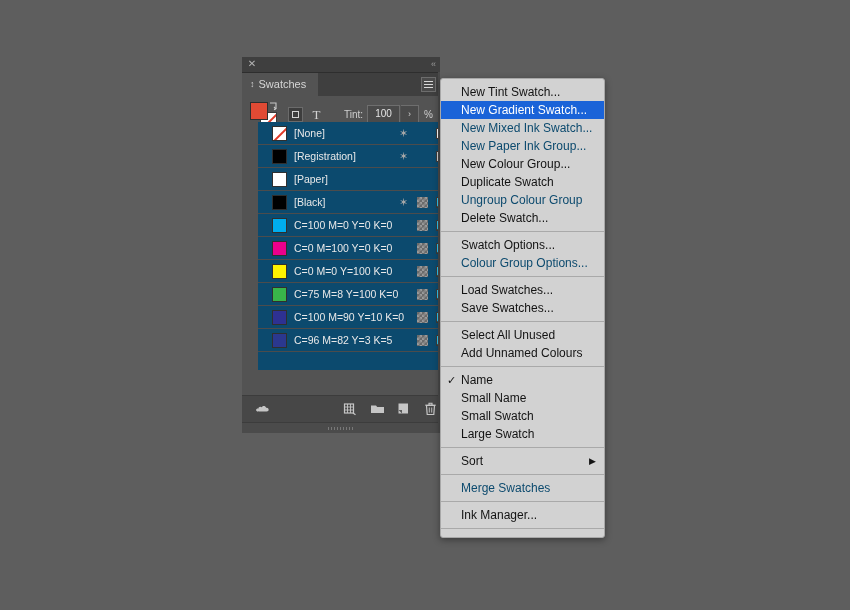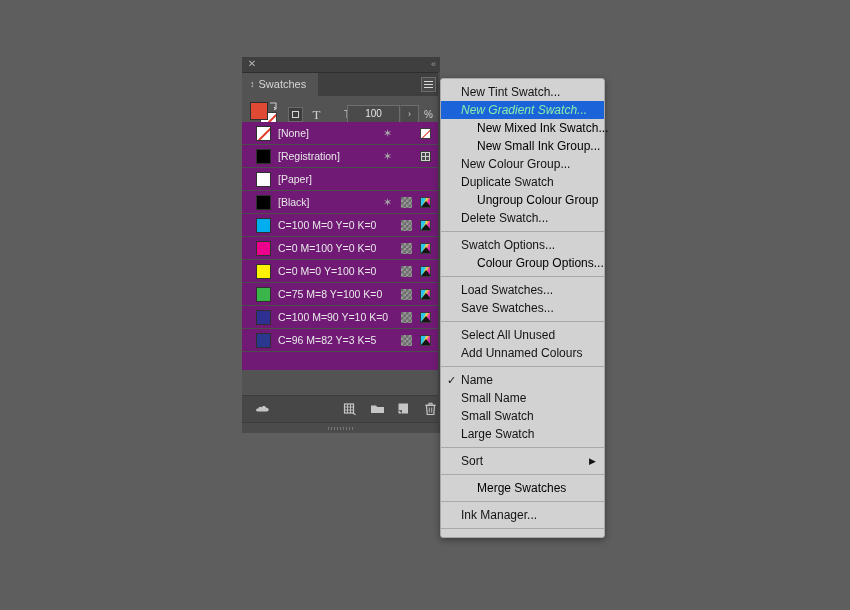--- a/index.html
+++ b/index.html
@@ -195,21 +195,21 @@
     right: 77px;
     top: 12px;
     color: #cfcfcf;
     font-size: 10px;
     line-height: 13px;
   }
   .tint-input {
     position: absolute;
     right: 40px;
     top: 9px;
-    width: 53px;
+    width: 33px;
     height: 18px;
     background: #4a4a4a;
     border: 1px solid #6e6e6e;
     color: #e4e4e4;
     font-size: 10px;
     line-height: 16px;
     text-align: center;
     box-sizing: border-box;
     cursor: text;
   }
@@ -234,25 +234,25 @@
     right: 7px;
     top: 12px;
     color: #cfcfcf;
     font-size: 10px;
     line-height: 13px;
   }
 
   
   .swatch-list {
     position: absolute;
-    left: 0;
+    left: 16px;
     top: 65px;
     width: 198px;
     height: 248px;
-    background: #701a75;
+    background: #0c4a6e;
     overflow: hidden;
   }
   .swatch-row {
     position: relative;
     height: 23px;
     border-bottom: 1px solid #4c4c4c;
     display: flex;
     align-items: center;
     cursor: pointer;
     box-sizing: border-box;
@@ -426,27 +426,25 @@
     height: 18px;
     line-height: 18px;
     padding-left: 20px;
     padding-right: 14px;
     font-size: 12px;
     color: #131313;
     white-space: nowrap;
     cursor: default;
   }
   .menu-item.disabled {
-    color: #000000;
-    margin-left: 16px;
+    color: #0c4a6e;
   }
   .menu-item.highlight {
     background: #1a63d8;
-    color: #86efac;
-    font-style: italic;
+    color: #ffffff;
   }
   .menu-item .check {
     position: absolute;
     left: 6px;
     top: 0;
     font-size: 11px;
     line-height: 18px;
     color: #131313;
   }
   .menu-item .submenu-arrow {
@@ -611,21 +609,21 @@
   </div>
 
   <div class="panel-resize"></div>
   <div class="panel-rightedge"></div>
 </div>
 
 <div id="flyout-menu">
     <div class="menu-item"><span>New Tint Swatch...</span></div>
     <div class="menu-item highlight"><span>New Gradient Swatch...</span></div>
     <div class="menu-item disabled"><span>New Mixed Ink Swatch...</span></div>
-    <div class="menu-item disabled"><span>New Small Ink Group...</span></div>
+    <div class="menu-item disabled"><span>New Paper Ink Group...</span></div>
     <div class="menu-item"><span>New Colour Group...</span></div>
     <div class="menu-item"><span>Duplicate Swatch</span></div>
     <div class="menu-item disabled"><span>Ungroup Colour Group</span></div>
     <div class="menu-item"><span>Delete Swatch...</span></div>
     <div class="menu-sep"></div>
     <div class="menu-item"><span>Swatch Options...</span></div>
     <div class="menu-item disabled"><span>Colour Group Options...</span></div>
     <div class="menu-sep"></div>
     <div class="menu-item"><span>Load Swatches...</span></div>
     <div class="menu-item"><span>Save Swatches...</span></div>

